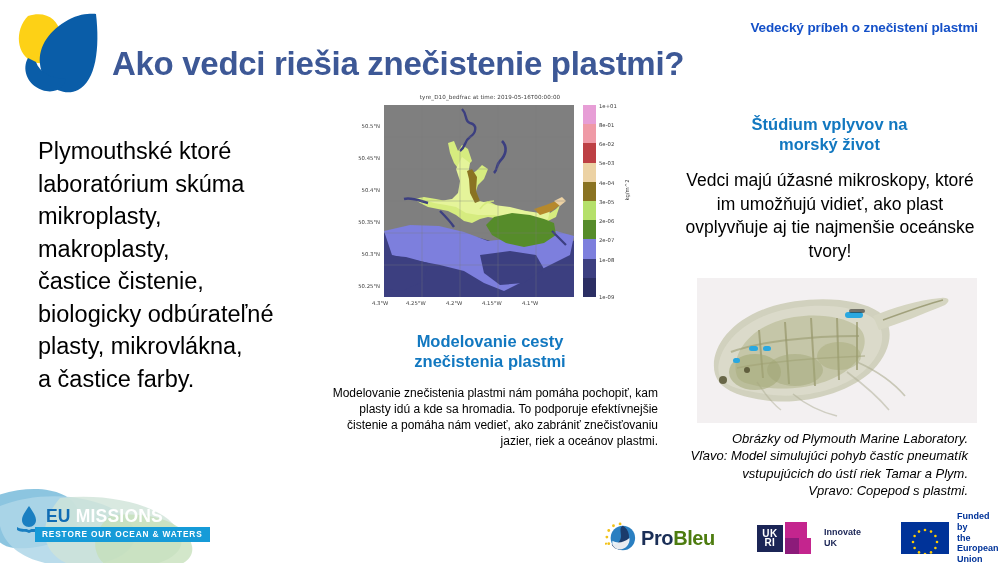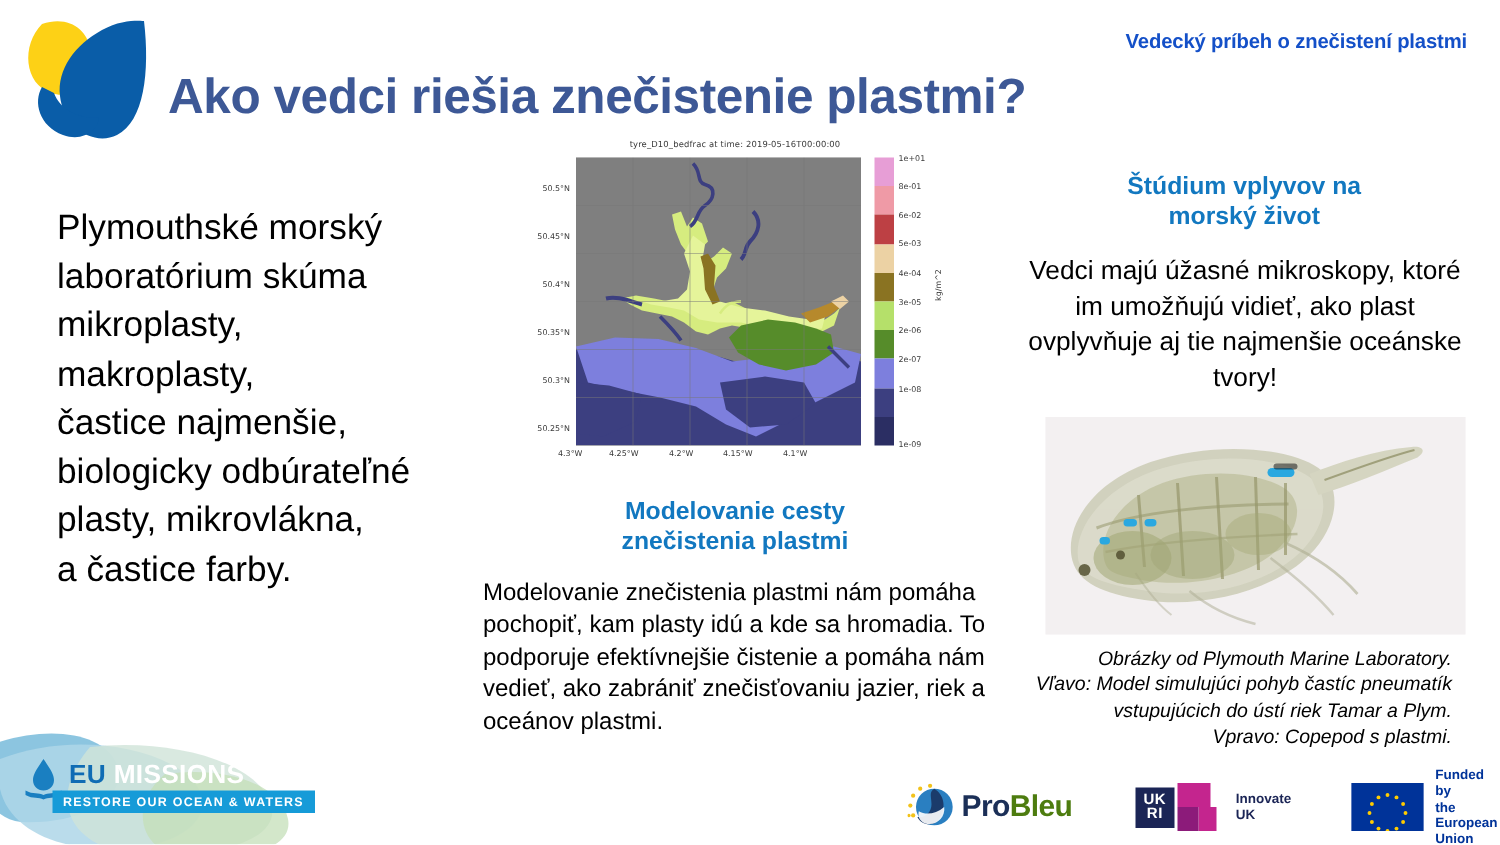--- a/index.html
+++ b/index.html
@@ -67,21 +67,21 @@
   
   .sub-head {
     font-size: 16.5px; font-weight: bold; color: #1278c0;
     text-align: center; line-height: 1.24;
   }
   .center-head { position: absolute; left: 340px; top: 331px; width: 300px; }
   .right-head  { position: absolute; left: 672px; top: 114px; width: 315px; }
 
   .center-body {
     position: absolute; left: 322px; top: 385px; width: 336px;
-    font-size: 16px; line-height: 1.34; color: #000; text-align: left;
+    font-size: 12px; line-height: 1.34; color: #000; text-align: right;
   }
   .right-body {
     position: absolute; left: 676px; top: 169px; width: 308px;
     font-size: 17.5px; line-height: 1.345; color: #000; text-align: center;
   }
 
   
   .photo {
     position: absolute; left: 697px; top: 278px; width: 280px; height: 145px;
     background: #f2eff0; overflow: hidden;
@@ -131,25 +131,25 @@
       <path d="M88 8 C88 8 74 6 60 14 C42 24 30 40 32 58 C34 78 54 92 70 84 C88 75 92 42 88 8 Z" fill="#0a5da8"></path>
       <path d="M20 52 C14 62 18 78 34 84 C48 89 58 80 58 72 C48 74 32 68 28 56 Z" fill="#0a5da8"></path>
     </svg>
   </div>
 
   <div class="kicker">Vedecký príbeh o znečistení plastmi</div>
 
   <div class="title">Ako vedci riešia znečistenie plastmi?</div>
 
   <div class="left-body">
-    <div>Plymouthské morský</div>
+    <div>Plymouthské ktoré</div>
     <div>laboratórium skúma</div>
     <div>mikroplasty,</div>
     <div>makroplasty,</div>
-    <div>častice najmenšie,</div>
+    <div>častice čistenie,</div>
     <div>biologicky odbúrateľné</div>
     <div>plasty, mikrovlákna,</div>
     <div>a častice farby.</div>
   </div>
 
   <div class="chart-wrap">
     <div class="chart-title">tyre_D10_bedfrac at time: 2019-05-16T00:00:00</div>
 
     <div class="plot-box">
       <svg viewBox="0 0 190 192" width="190" height="192" preserveAspectRatio="none" aria-hidden="true">

